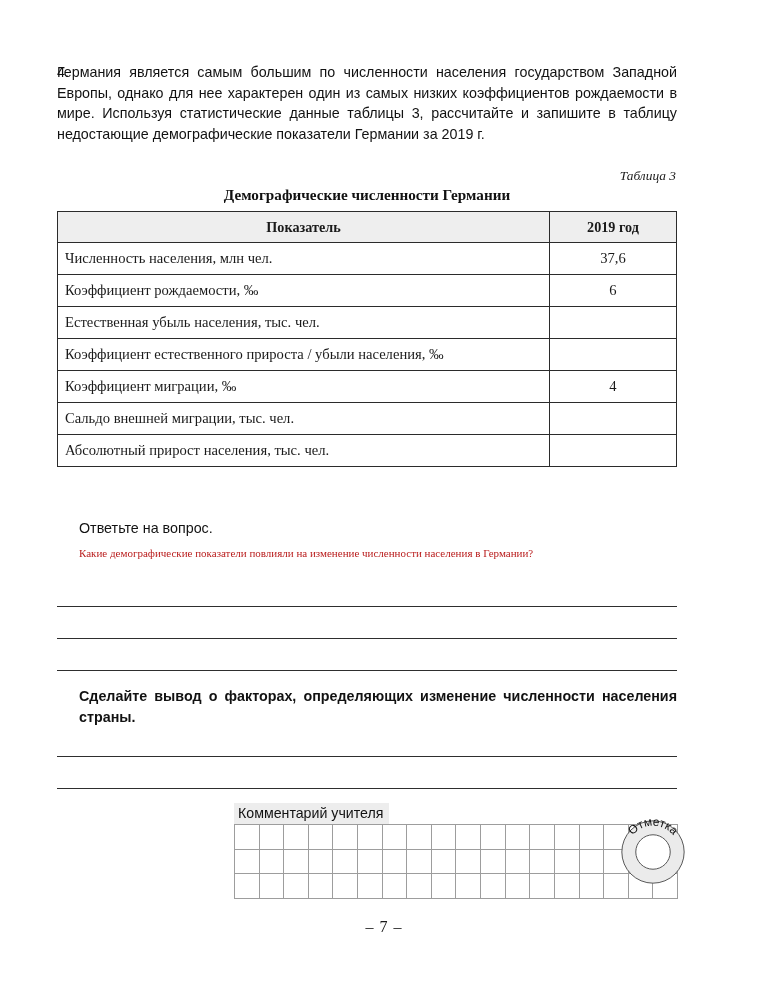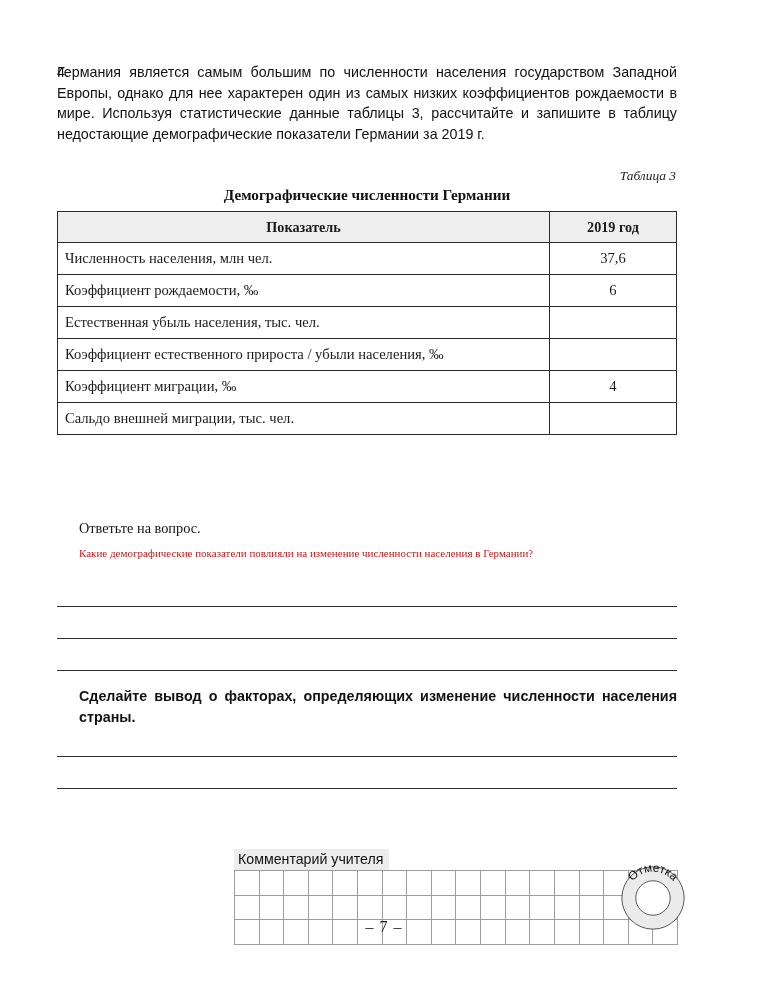--- a/index.html
+++ b/index.html
@@ -128,21 +128,20 @@
     border-top: 1.6px solid #2e2e2e;
   }
 
   
   .comment-wrap {
     position: absolute;
     left: 234px;
     top: 803px;
     width: 444px;
     height: 96px;
-    margin-top: 46px;
   }
   .comment-label {
     position: absolute;
     left: 0;
     top: 0;
     height: 21px;
     line-height: 21px;
     padding: 0 6px 0 4px;
     background: #ededed;
     font-family: "Liberation Sans", sans-serif;
@@ -234,24 +233,28 @@
         <td class="value"></td>
       </tr>
       <tr>
         <td class="label">Коэффициент миграции, ‰</td>
         <td class="value">4</td>
       </tr>
       <tr>
         <td class="label">Сальдо внешней миграции, тыс. чел.</td>
         <td class="value"></td>
       </tr>
+      <tr>
+        <td class="label">Абсолютный прирост населения, тыс. чел.</td>
+        <td class="value"></td>
+      </tr>
     </tbody>
   </table>
 
-  <div class="prompt-sans" style="left:79px; top:518px; width:600px;font-family:Liberation Serif, serif;">Ответьте на вопрос.</div>
+  <div class="prompt-sans" style="left:79px; top:518px; width:600px;">Ответьте на вопрос.</div>
 
   <div class="prompt-serif" style="left:57px; top:543px; width:620px; text-indent:22px; text-align:justify;">Какие демографические показатели повлияли на изменение численности населения в Германии?</div>
 
   <div class="answer-line" style="top:606px;"></div>
   <div class="answer-line" style="top:638px;"></div>
   <div class="answer-line" style="top:670px;"></div>
 
   <div class="prompt-sans" style="left:79px; top:686px; width:598px; text-align:justify;font-weight:bold;">Сделайте вывод о факторах, определяющих изменение численности населения страны.</div>
 
   <div class="answer-line" style="top:756px;"></div>

